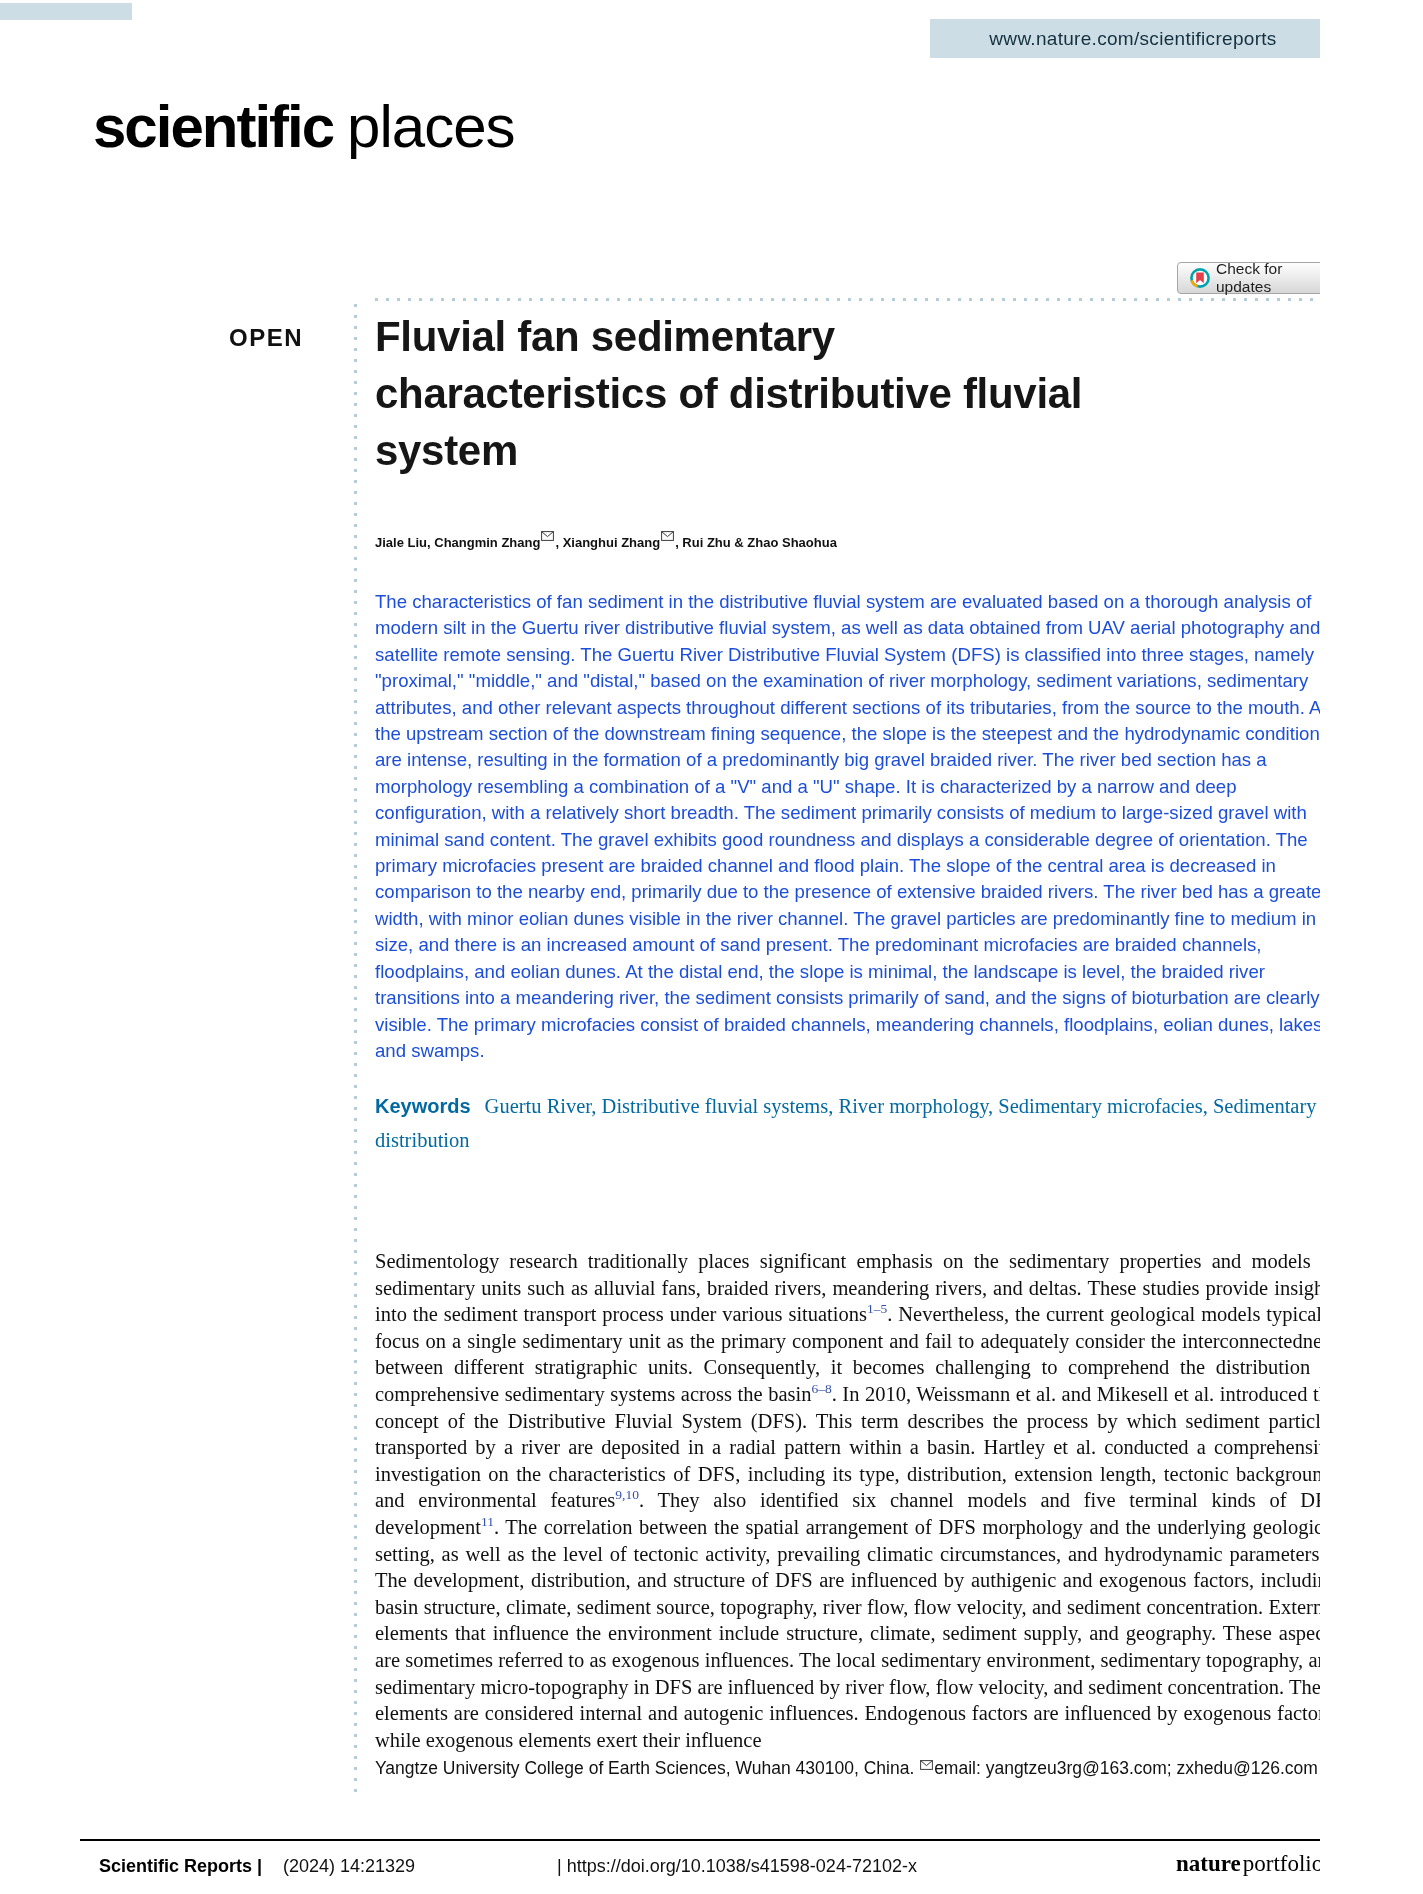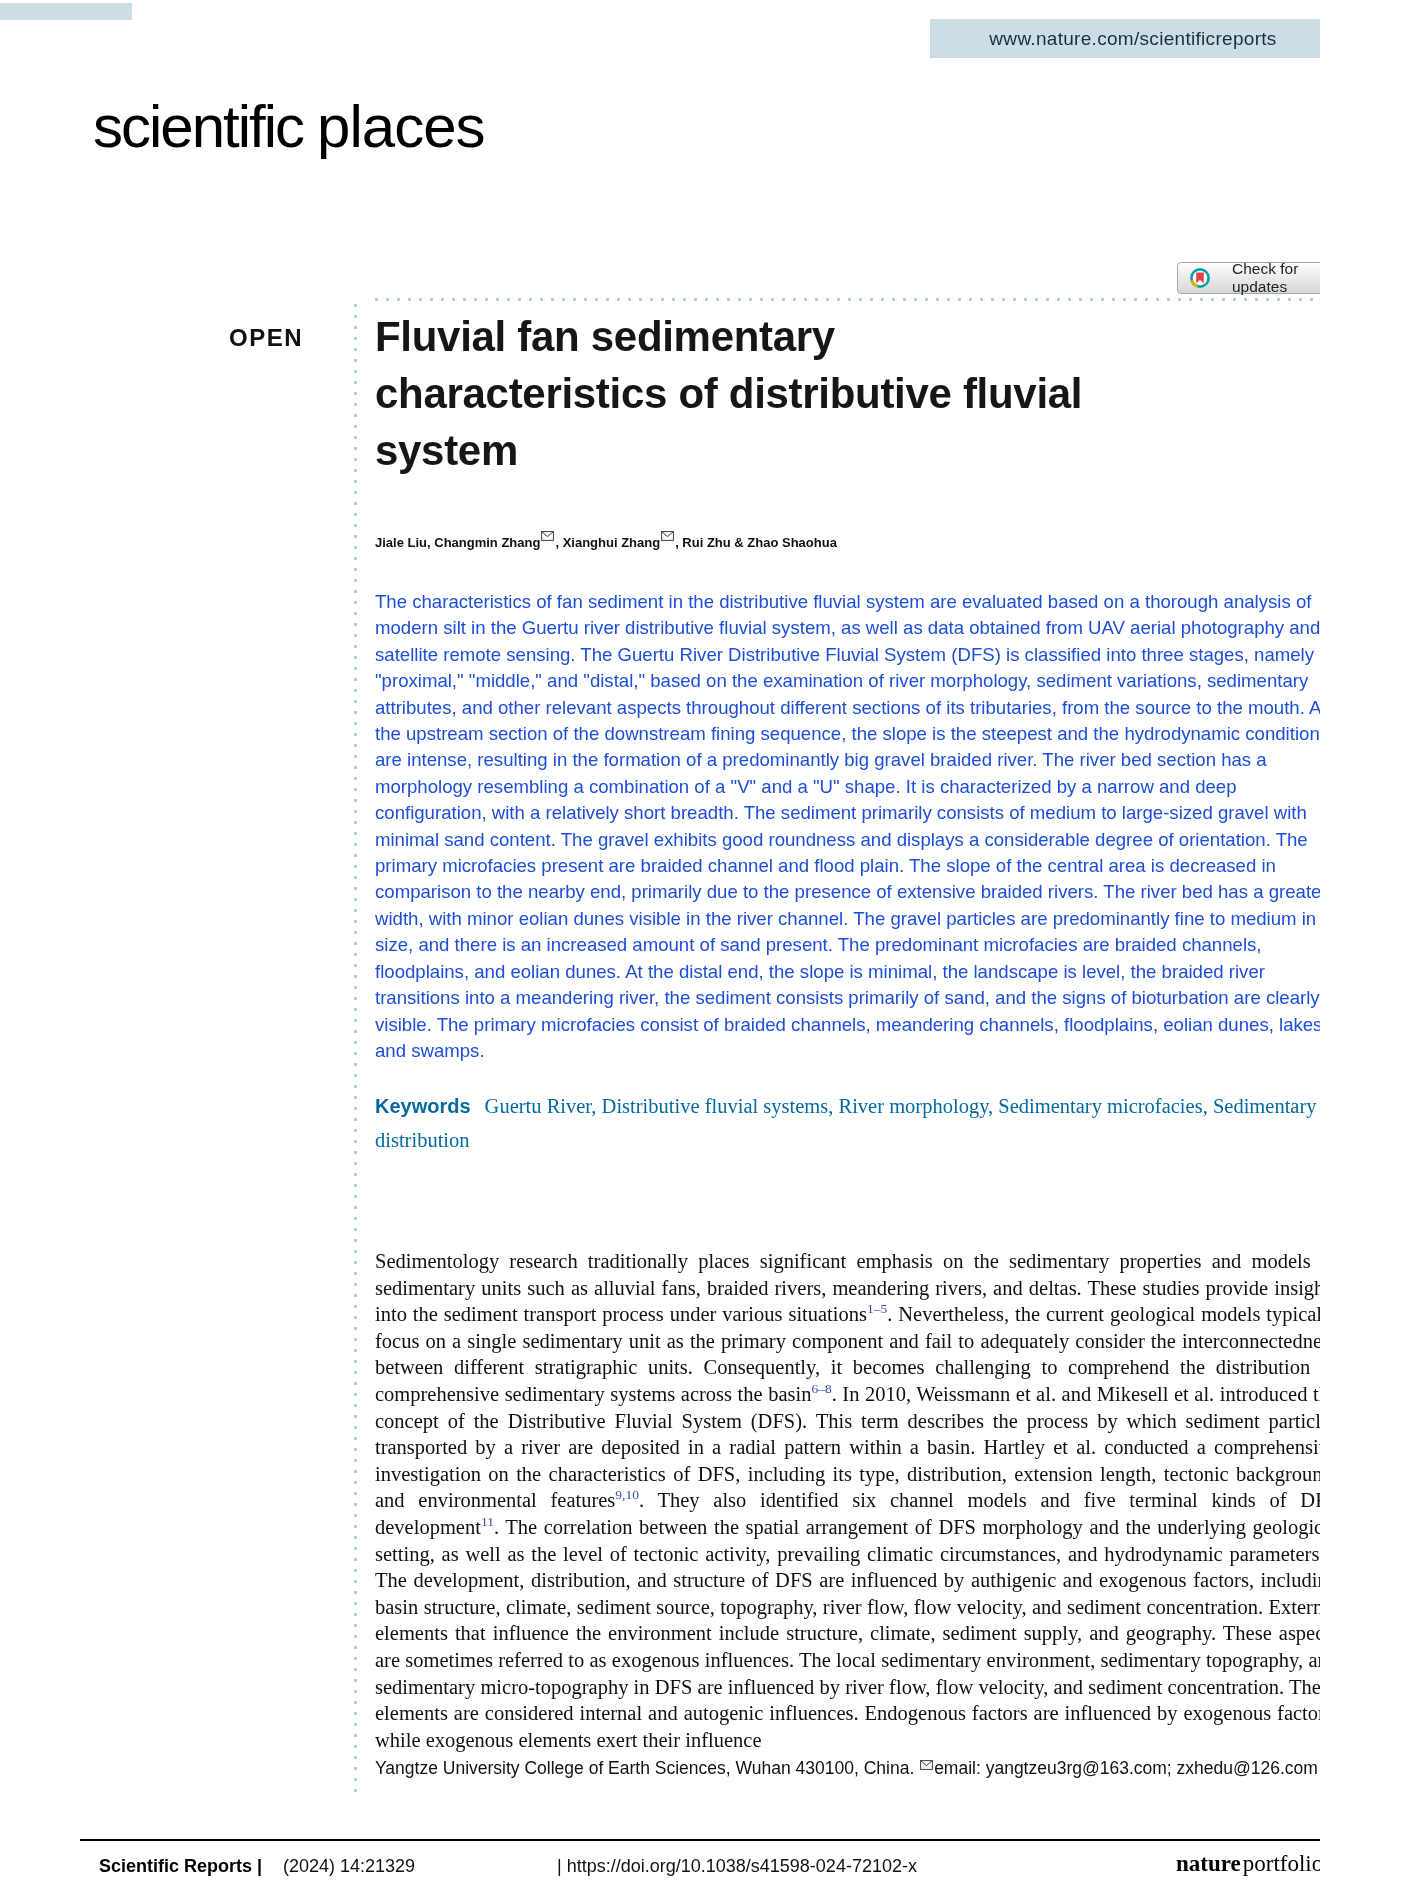--- a/index.html
+++ b/index.html
@@ -7,27 +7,27 @@
         font-family:"Liberation Sans",sans-serif;color:#1a1a1a;}
 
   
   .strip-left{position:absolute;left:0;top:3px;width:132px;height:17px;background:#cddde5;}
   .url-box{position:absolute;left:930px;top:19px;width:406px;height:39px;background:#cddde5;
            display:flex;align-items:center;justify-content:center;}
   .url-box span{font-size:19px;color:#14313f;letter-spacing:.3px;}
 
   
   .logo{position:absolute;left:93px;top:92px;font-size:60px;letter-spacing:-2px;color:#000;white-space:nowrap;}
-  .logo-b{font-weight:400;}
+  .logo-b{font-weight:700;}
   .logo-l{font-weight:400;margin-left:14px;letter-spacing:-1px;}
 
   
   .badge{position:absolute;left:1177px;top:262px;width:171px;height:32px;box-sizing:border-box;
          border:1px solid #a6a6a6;border-radius:4px;background:linear-gradient(#fefefe,#d7d7d7);
-         display:flex;align-items:center;gap:20px;padding:0 10px;cursor:pointer;}
+         display:flex;align-items:center;gap:4px;padding:0 10px;cursor:pointer;}
   .badge span{font-size:15.5px;color:#1f1f1f;}
 
   
   .open{position:absolute;left:229px;top:324px;font-size:24px;font-weight:700;letter-spacing:1.5px;color:#111;}
   .dots-h{position:absolute;left:371px;top:297px;width:981px;height:5px;
           background-image:radial-gradient(circle,#b5cdd9 1.7px,transparent 1.9px);
           background-size:11px 5px;background-position:0 50%;background-repeat:repeat-x;}
   .dots-v{position:absolute;left:353px;top:300px;width:5px;height:1495px;
           background-image:radial-gradient(circle,#b5cdd9 1.7px,transparent 1.9px);
           background-size:5px 11px;background-position:50% 0;background-repeat:repeat-y;}

